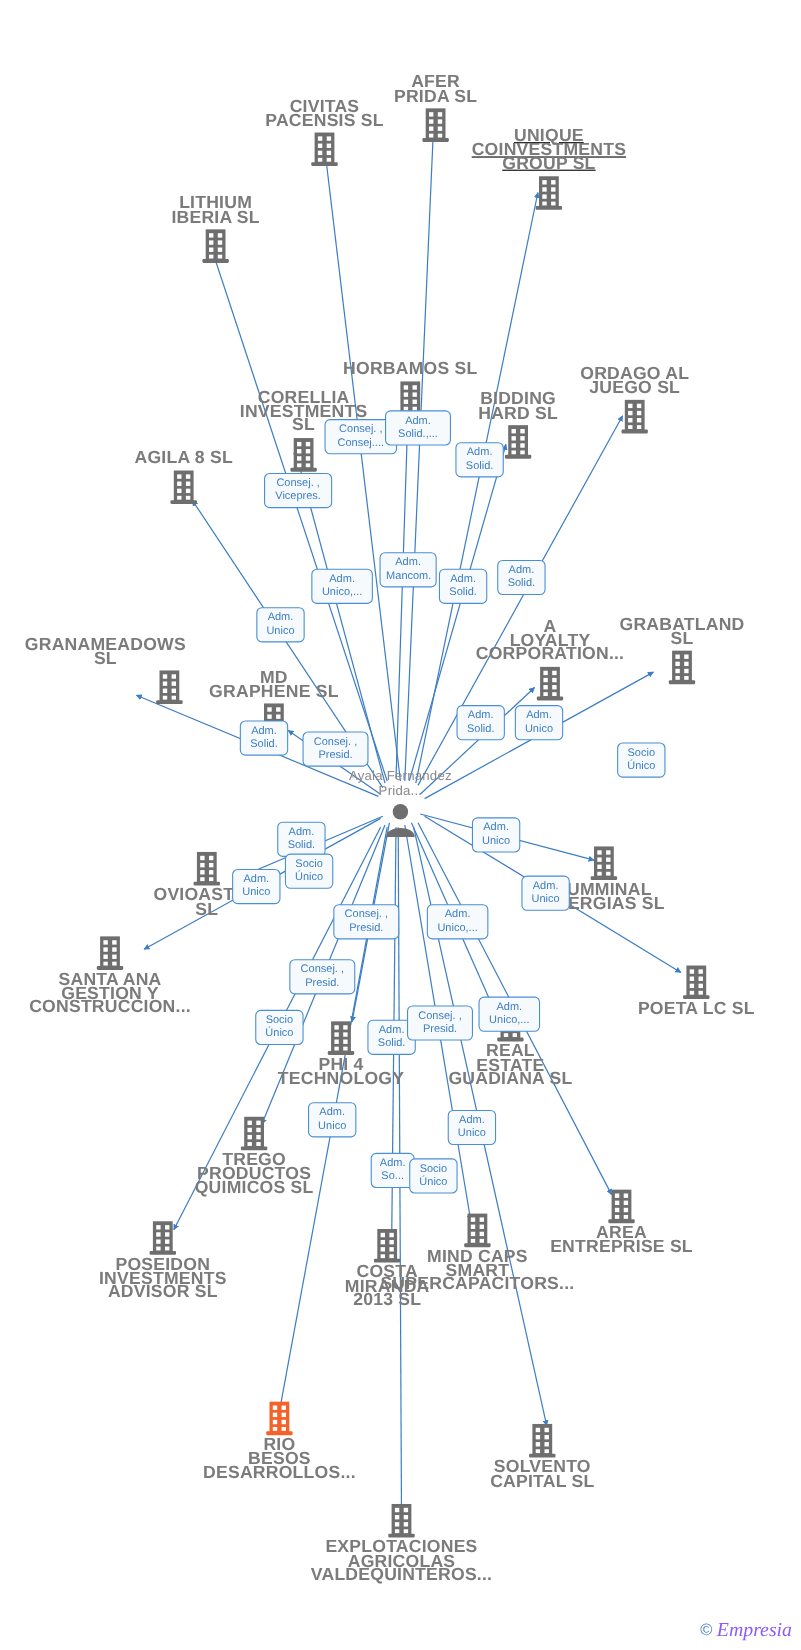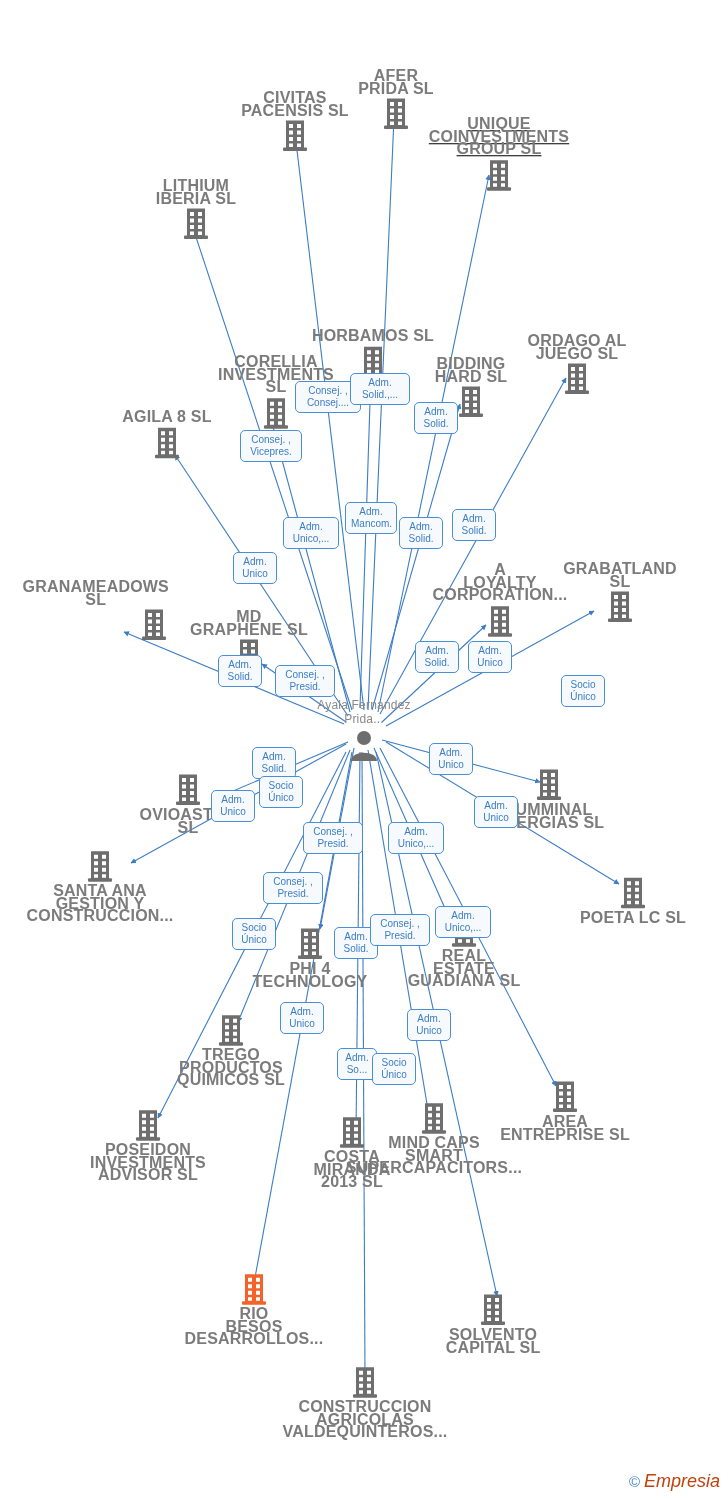--- a/index.html
+++ b/index.html
@@ -19,21 +19,21 @@
   .node.highlight .lbl{color:#7b7b7b;}
 
   .elabel{position:absolute;transform:translate(-50%,-50%);
           background:#f7fafd;border:1px solid #4a8fd4;border-radius:5px;
           color:#3c7dc4;font-size:10px;line-height:11.5px;text-align:center;
           padding:3px 5px;white-space:pre-line;box-sizing:border-box;}
 
   .watermark{position:absolute;right:8px;bottom:8px;display:flex;align-items:center;
              gap:4px;font-size:15px;color:#3b6ea5;}
   .watermark .c{color:#4a86c8;font-size:15px;}
-  .watermark .em{color:#c2410c;font-style:italic;font-family:Liberation Sans, sans-serif;font-size:18px;}
+  .watermark .em{color:#8b5cf6;font-style:italic;font-family:Liberation Serif, serif;font-size:18px;}
 </style>
 </head>
 <body>
 
 <div id="canvas">
 
   <svg id="edges" viewBox="0 0 728 1500" xmlns="http://www.w3.org/2000/svg">
     <defs>
       <marker id="arrow" viewBox="0 0 10 10" refX="9" refY="5" markerWidth="5" markerHeight="5" orient="auto-start-reverse">
         <path d="M 0 0 L 10 5 L 0 10 z" fill="#3c7dc4"></path>
@@ -608,21 +608,21 @@
               <rect x="17" y="5.5" width="4" height="4"></rect>
               <rect x="9" y="12" width="4" height="4"></rect>
               <rect x="17" y="12" width="4" height="4"></rect>
               <rect x="9" y="18.5" width="4" height="4"></rect>
               <rect x="17" y="18.5" width="4" height="4"></rect>
               <rect x="9" y="25" width="4" height="3.5"></rect>
               <rect x="17" y="25" width="4" height="3.5"></rect>
             </g>
           </svg>
         </span>
-        <span class="lbl">CONSTRUCCION
+        <span class="lbl">EXPLOTACIONES
 AGRICOLAS
 VALDEQUINTEROS...</span>
       </div>
       <div class="node person label-above" style="left: 364px; top: 730px;">
         <span>
           <svg class="ico" viewBox="0 0 30 34" xmlns="http://www.w3.org/2000/svg">
             <circle cx="15" cy="10" r="7" fill="#6e6e6e"></circle>
             <path d="M2 33 C2 22 28 22 28 33 Z" fill="#6e6e6e"></path>
           </svg>
         </span>

